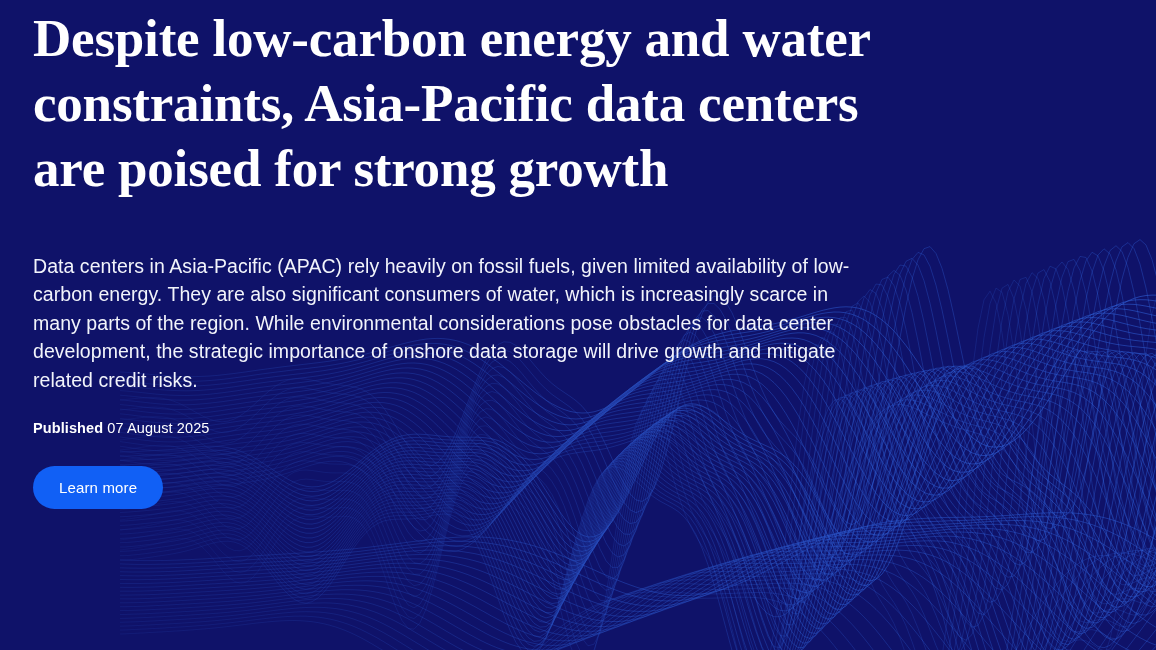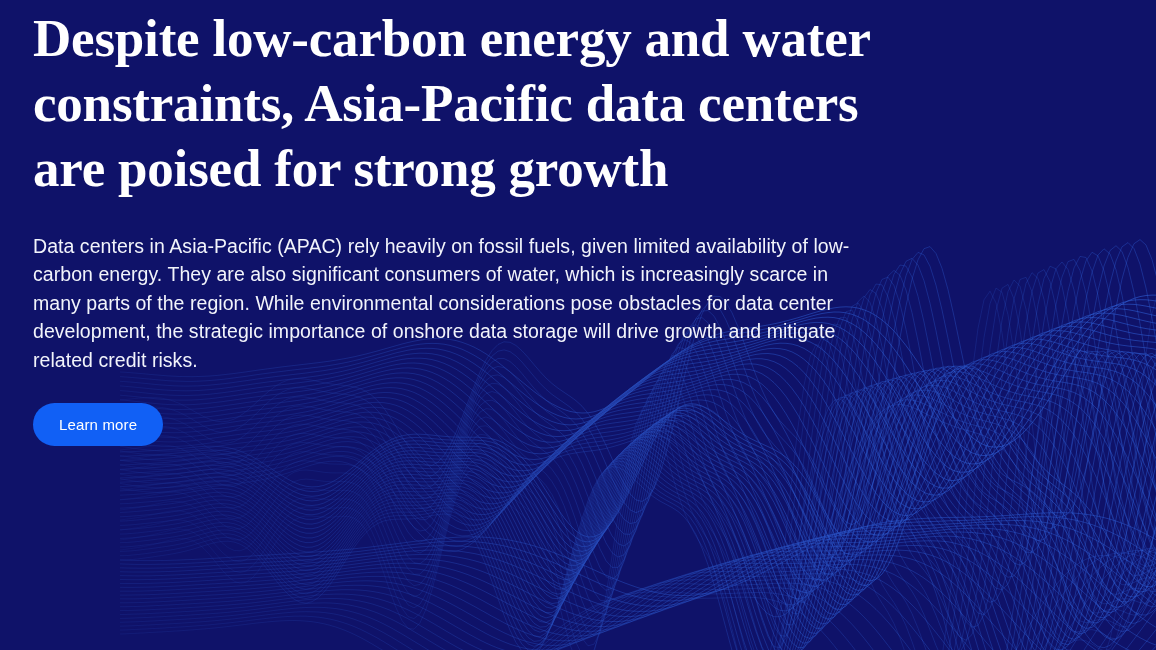--- a/index.html
+++ b/index.html
@@ -43,21 +43,21 @@
     font-size:53px;
     line-height:65px;
     color:#ffffff;
     letter-spacing:-0.2px;
     width:860px;
     padding-top:6px;
     -webkit-font-smoothing:antialiased;
   }
 
   .deck {
-    margin-top:31px;
+    margin-top:51px;
     width:828px;
     font-size:19.5px;
     line-height:28.4px;
     color:#f2f4fb;
     font-weight:400;
     letter-spacing:0.05px;
   }
 
   .published {
     margin-top:25px;
@@ -199,18 +199,21 @@
       </g>
     </svg>
   </div>
 
 <main class="hero">
 
   <h1 class="headline">Despite low-carbon energy and water constraints, Asia-Pacific data centers are poised for strong growth</h1>
 
   <p class="deck">Data centers in Asia-Pacific (APAC) rely heavily on fossil fuels, given limited availability of low-carbon energy. They are also significant consumers of water, which is increasingly scarce in many parts of the region. While environmental considerations pose obstacles for data center development, the strategic importance of onshore data storage will drive growth and mitigate related credit risks.</p>
 
+  <p class="published">
+    <span class="pub-label">Published</span><span> </span><span class="pub-date">07 August 2025</span>
+  </p>
 
   <div class="cta-row">
     <a href="#" class="cta-button">Learn more</a>
   </div>
 
 </main>
 
 </body></html>

